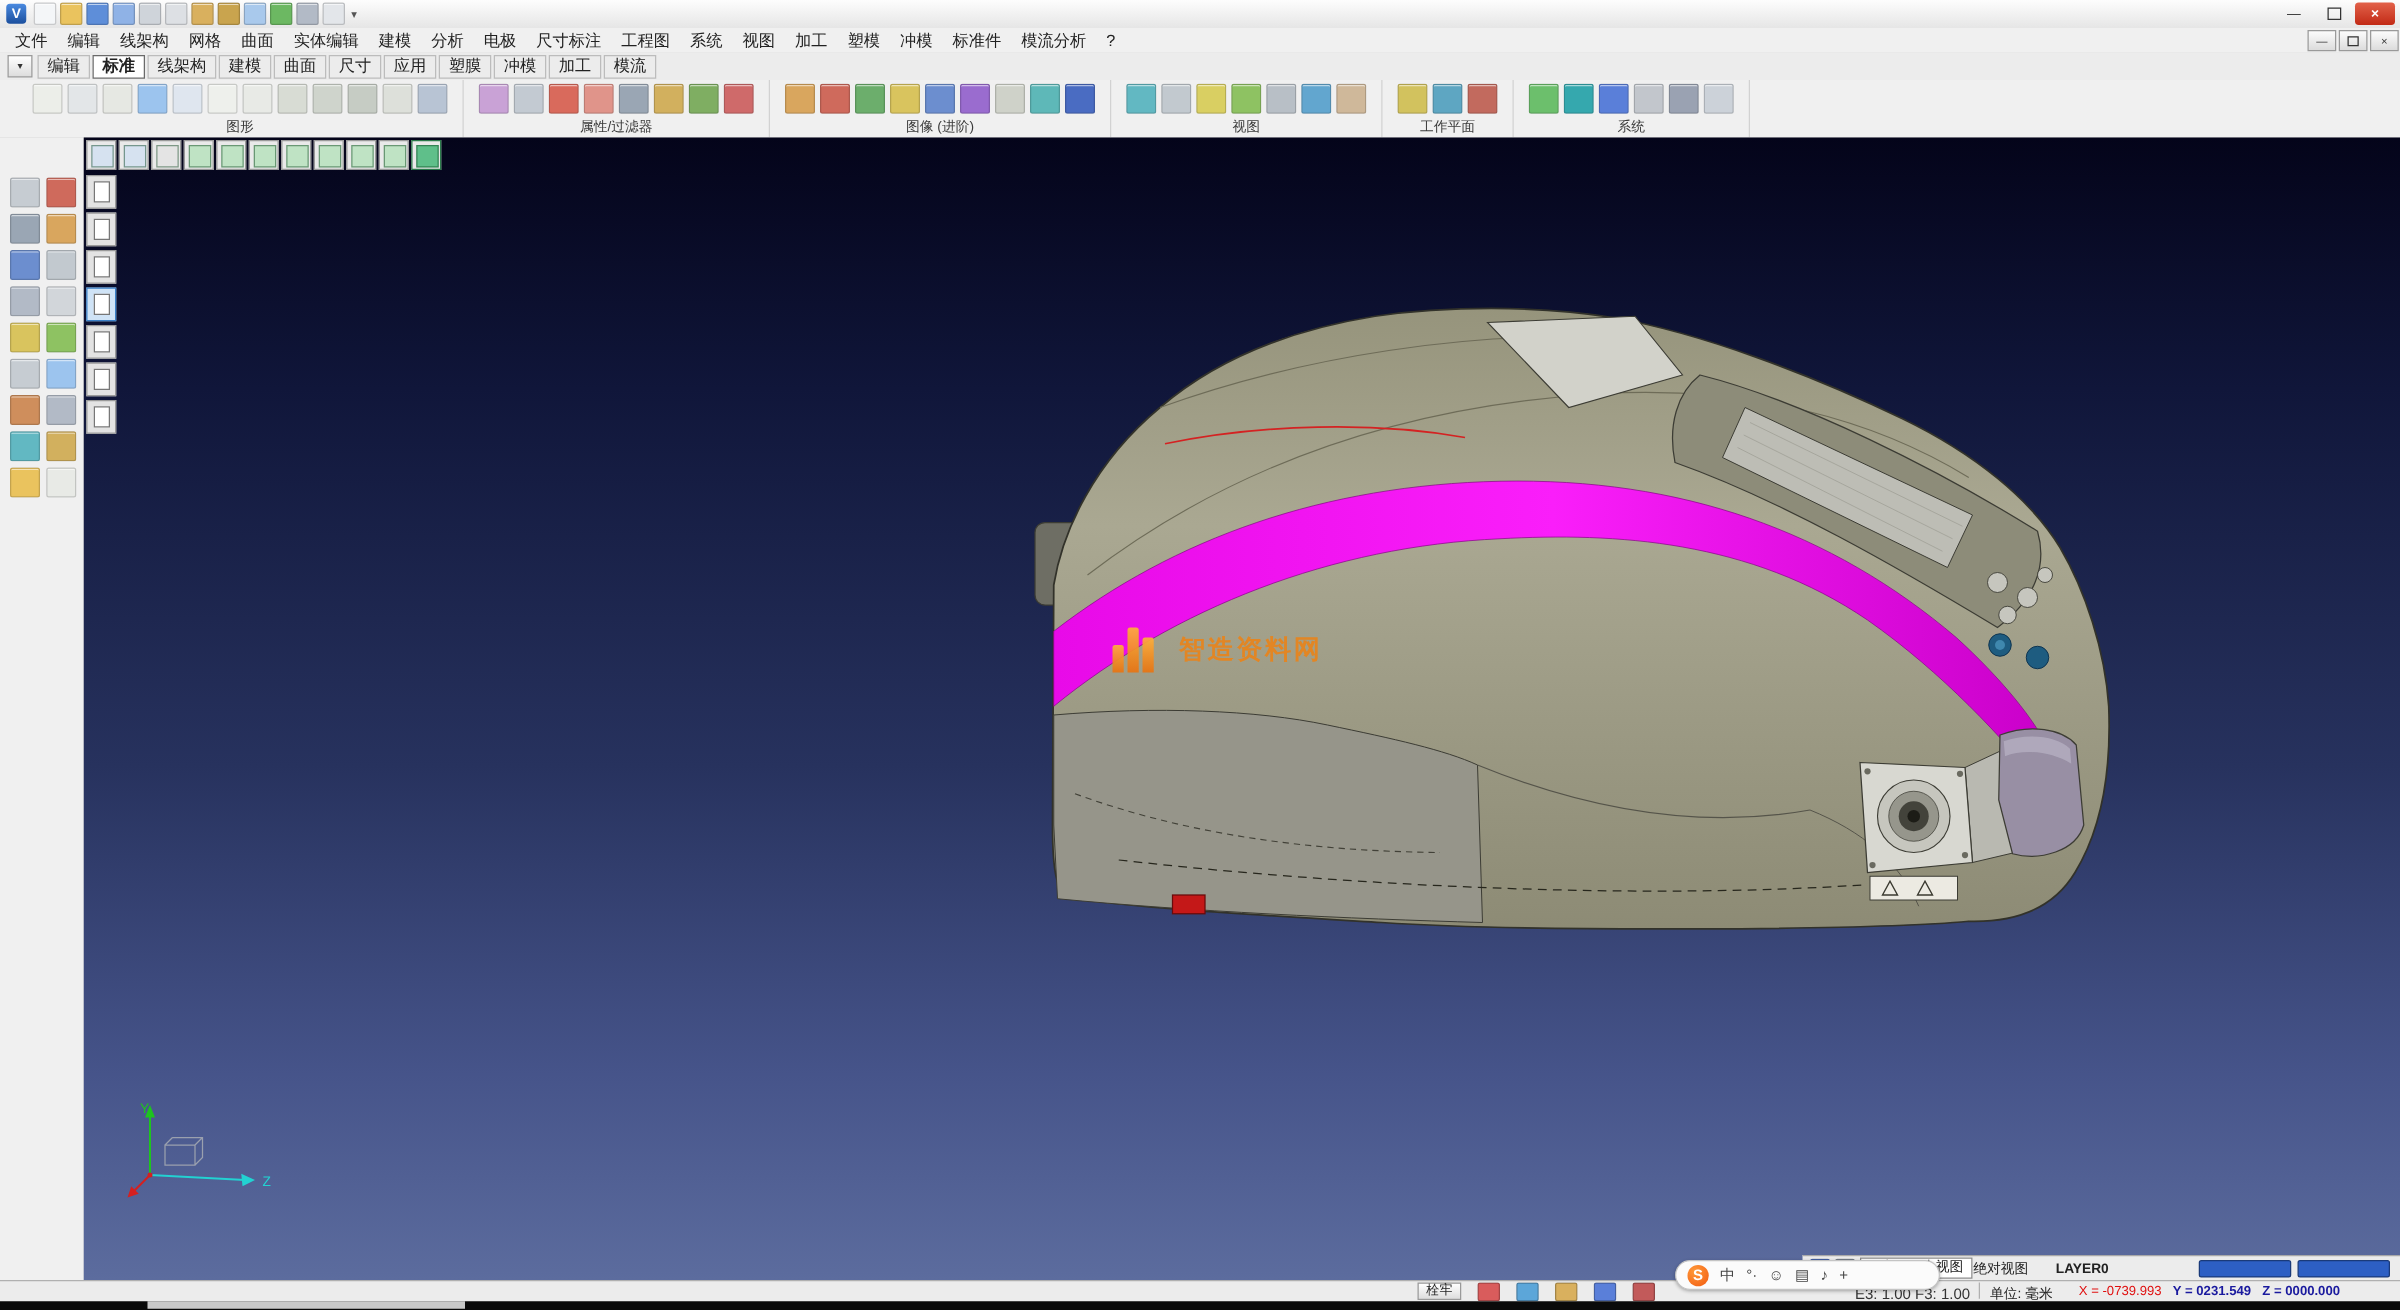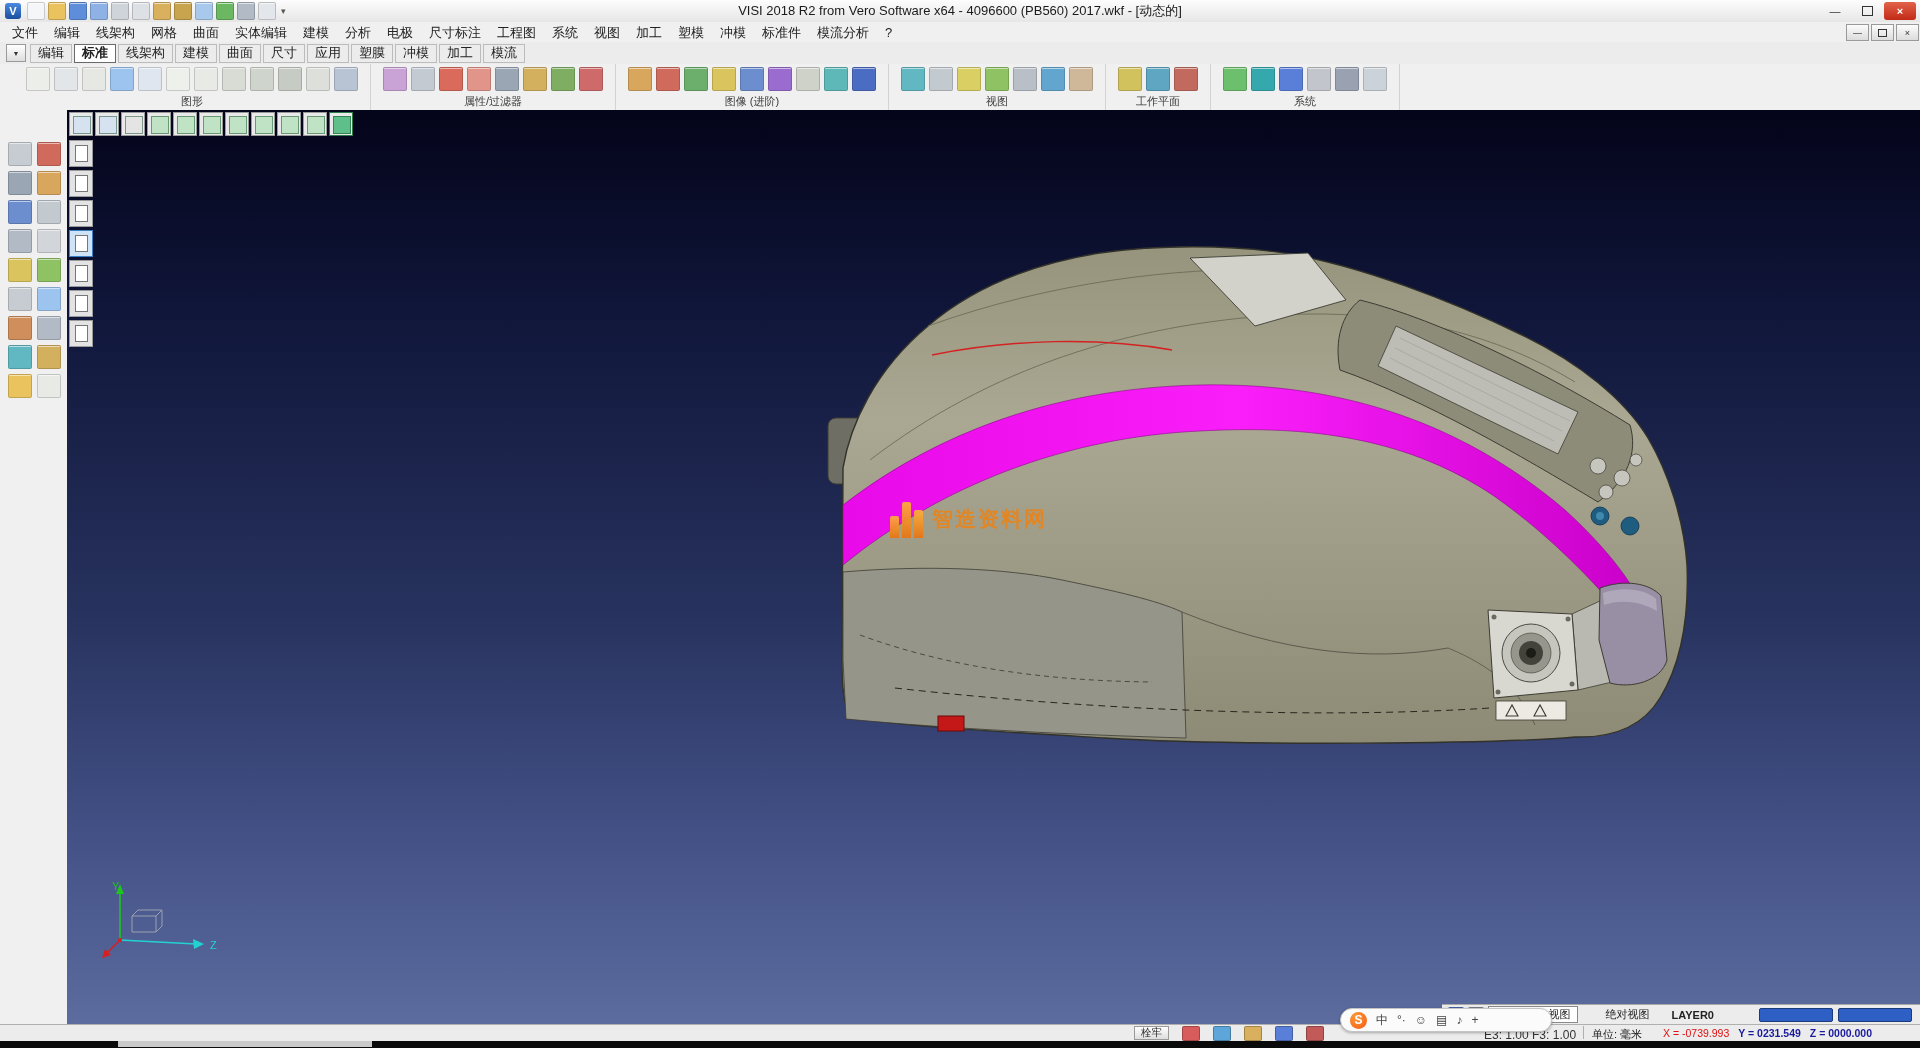--- a/index.html
+++ b/index.html
@@ -52,33 +52,33 @@
   .clip-btn i{display:block;width:11px;height:15px;background:#fff;border:1px solid #777;}
   
   .viewrow{position:absolute;left:69px;top:112px;display:flex;gap:2px;z-index:4;}
   .view-btn{width:24px;height:24px;background:#e9e9e9;border:1px solid #9a9a9a;box-sizing:border-box;padding:3px;}
   .view-btn i{display:block;width:100%;height:100%;border:1px solid rgba(0,60,20,.45);}
   .view-btn.active{border-color:#2a7a4a;}
   
   .viewport{position:absolute;left:67px;top:110px;width:1853px;height:914px;
             background:linear-gradient(180deg,#04041a 0%,#10163a 22%,#27325e 55%,#46548a 82%,#5c6c9e 100%);}
   .model{position:absolute;left:800px;top:220px;z-index:2;}
-  .watermark{position:absolute;left:890px;top:500px;display:flex;align-items:center;gap:9px;opacity:.92;z-index:3;}
+  .watermark{position:absolute;left:890px;top:500px;display:flex;align-items:center;gap:20px;opacity:.92;z-index:3;}
   .wm-logo{display:flex;align-items:flex-end;gap:3px;height:38px;}
   .wm-logo i{display:block;width:9px;background:linear-gradient(#ffb03a,#e87412);border-radius:2px 2px 0 0;}
   .wm-logo i:nth-child(1){height:22px}.wm-logo i:nth-child(2){height:36px}.wm-logo i:nth-child(3){height:28px}
   .wm-text{font-size:21px;font-weight:bold;color:#e8841c;letter-spacing:2px;}
   .axes{position:absolute;left:86px;top:876px;z-index:3;}
   
   .prestatus{position:absolute;left:1442px;top:1004px;width:478px;height:20px;background:#ececec;border-top:1px solid #a8a8a8;
              display:flex;align-items:center;font-size:11px;padding-left:6px;box-sizing:border-box;z-index:5;}
   .ps-icons{display:flex;gap:4px;margin-right:4px;}
   .ps-icon{width:14px;height:13px;border:1px solid rgba(0,0,0,.25);border-radius:2px;}
   .wp-box{background:#fff;border:1px solid #8a8a8a;padding:0 6px;height:15px;line-height:14px;white-space:nowrap;}
-  .view-mode{margin-left:28px;white-space:nowrap;}
+  .view-mode{margin-left:1px;white-space:nowrap;}
   .layer{margin-left:22px;font-weight:bold;white-space:nowrap;}
   .bars{margin-left:auto;display:flex;gap:5px;margin-right:8px;}
   .layer-bar{width:72px;height:12px;background:#2d5fc4;border:1px solid #1a3a7a;border-radius:2px;}
   
   .statusbar{position:absolute;left:0;top:1024px;width:1920px;height:16px;background:#ececec;border-top:1px solid #b0b0b0;
              font-size:11px;z-index:4;}
   .snap-btn{position:absolute;left:1134px;top:1px;height:12px;line-height:11px;padding:0 6px;font-size:10.5px;
             border:1px solid #9a9a9a;background:linear-gradient(#fff,#ddd);}
   .sb-icons{position:absolute;left:1182px;top:1px;display:flex;gap:13px;}
   .sb-icon{width:16px;height:13px;border-radius:2px;border:1px solid rgba(0,0,0,.25);}
@@ -115,21 +115,20 @@
         <div class="qat-icon" style="background: rgb(207, 212, 218);"></div>
         <div class="qat-icon" style="background: rgb(221, 224, 228);"></div>
         <div class="qat-icon" style="background: rgb(217, 176, 94);"></div>
         <div class="qat-icon" style="background: rgb(201, 164, 78);"></div>
         <div class="qat-icon" style="background: rgb(169, 201, 236);"></div>
         <div class="qat-icon" style="background: rgb(108, 184, 98);"></div>
         <div class="qat-icon" style="background: rgb(178, 186, 198);"></div>
         <div class="qat-icon" style="background: rgb(227, 230, 234);"></div>
       </div>
     <div class="qat-drop">▾</div>
-    <div class="title">VISI 2018 R2 from Vero Software x64 - 4096600 (PB560) 2017.wkf - [动态的]</div>
     <div class="win-controls">
       <div class="win-btn">—</div>
       <div class="win-btn">
           <span class="sq"></span>
         </div>
       <div class="win-btn close">×</div>
     </div>
   </div>
 
   <div class="menubar">

